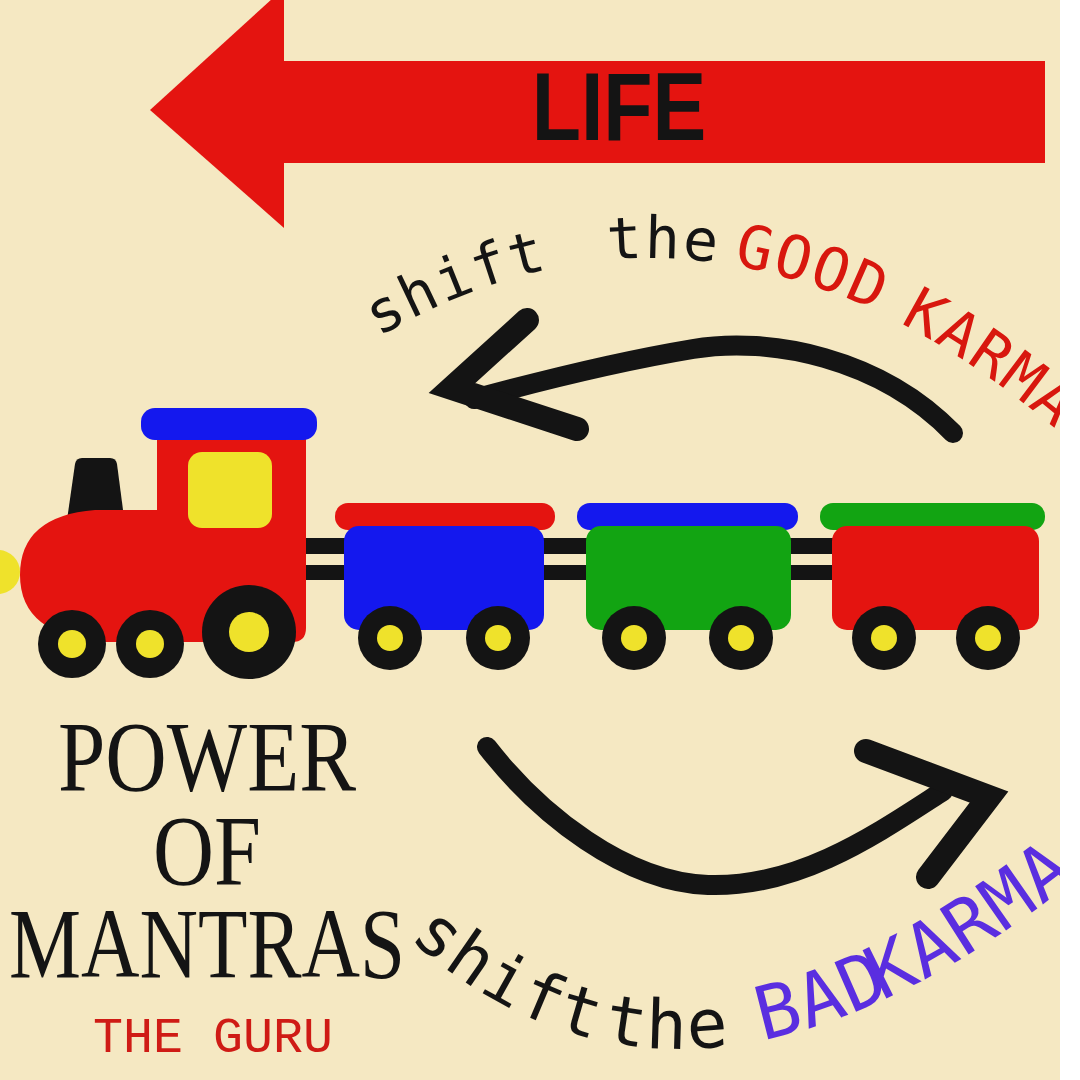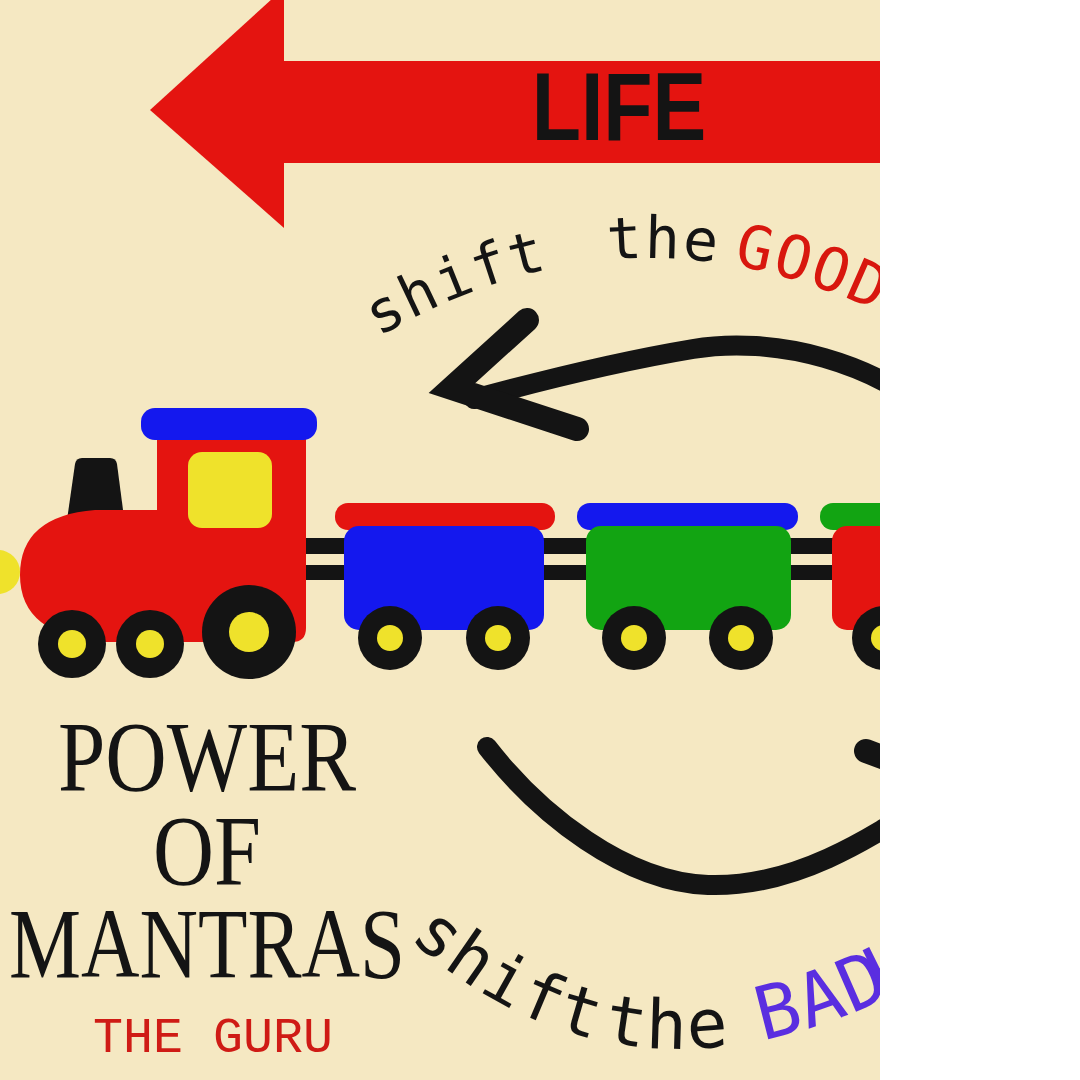--- a/index.html
+++ b/index.html
@@ -1,18 +1,18 @@
 <!DOCTYPE html>
 <html><head>
 <meta charset="utf-8">
 <style>
   html,body{margin:0;padding:0;}
   .canvas{
     position:relative;
-    width:880px;height:1080px;
+    width:1060px;height:1080px;
     overflow:hidden;
     background:#f5e8c2;
     font-family:"Liberation Sans", sans-serif;
   }
   svg{display:block;}
   .life-label{
     font-family:"Liberation Sans", sans-serif;
     font-weight:bold;
     font-size:96px;
   }

